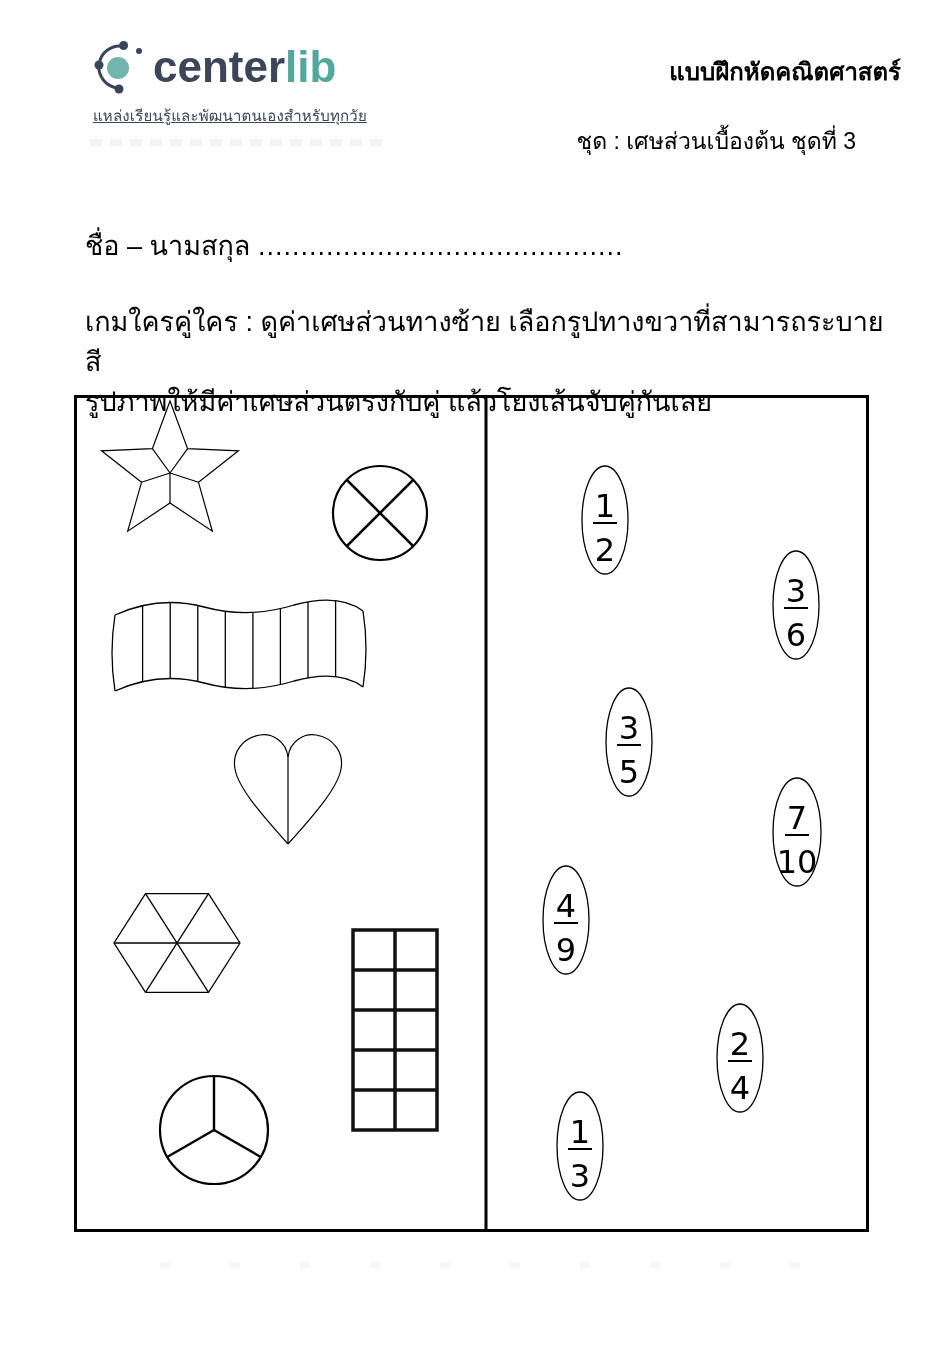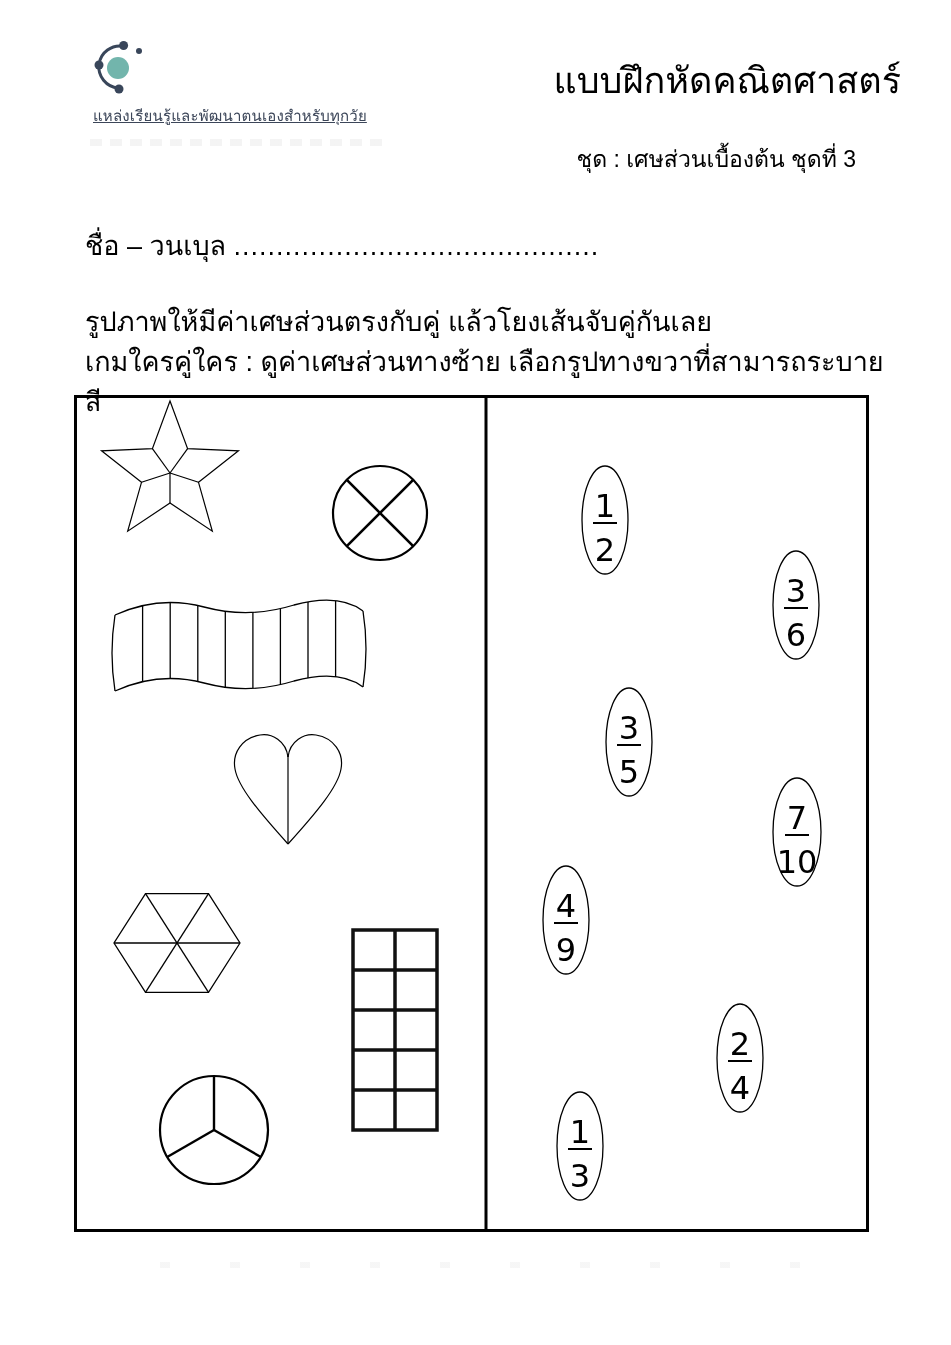--- a/index.html
+++ b/index.html
@@ -12,21 +12,21 @@
   
   .logo{position:absolute;left:93px;top:38px;}
   .logo-row{display:flex;align-items:center;gap:6px;}
   .logo-icon{width:54px;height:58px;flex:0 0 auto;}
   .logo-word{font-size:44px;font-weight:bold;letter-spacing:0px;line-height:1;}
   .lw-dark{color:#3c4659;}
   .lw-teal{color:#55a79e;}
   .logo-tagline{margin-top:8px;font-size:15px;color:#3c4659;letter-spacing:.2px;text-decoration:underline;}
 
   .title-block{position:absolute;right:50px;top:52px;text-align:right;}
-  .doc-title{font-size:36px;font-weight:normal;}
+  .doc-title{font-size:24px;font-weight:bold;}
   .doc-subtitle{font-size:23px;margin-top:32px;padding-right:45px;}
 
   
   .artifact{position:absolute;opacity:.85;}
   .artifact-top{left:90px;top:139px;width:300px;height:7px;
     background:repeating-linear-gradient(90deg,#f2f2f2 0 12px,transparent 12px 20px);}
   .artifact-bottom{left:160px;top:1262px;width:670px;height:6px;
     background:repeating-linear-gradient(90deg,#f5f5f5 0 10px,transparent 10px 70px);}
 
   
@@ -47,39 +47,40 @@
   <div class="logo">
     <div class="logo-row">
       <svg class="logo-icon" viewBox="0 0 52 58">
         <circle cx="24" cy="30" r="11" fill="#72b5ac"></circle>
         <path d="M29.6,8.3 A21,21 0 1 0 24.2,49.9" fill="none" stroke="#39465a" stroke-width="3"></path>
         <circle cx="29.6" cy="7.5" r="4.5" fill="#39465a"></circle>
         <circle cx="5" cy="27" r="4.5" fill="#39465a"></circle>
         <circle cx="25" cy="51" r="4.5" fill="#39465a"></circle>
         <circle cx="45" cy="13" r="3" fill="#39465a"></circle>
       </svg>
+      <div class="logo-word"><span class="lw-dark">center</span><span class="lw-teal">lib</span></div>
     </div>
     <div class="logo-tagline">แหล่งเรียนรู้และพัฒนาตนเองสำหรับทุกวัย</div>
   </div>
 
   <div class="artifact artifact-top"></div>
 
   <div class="title-block">
     <div class="doc-title">แบบฝึกหัดคณิตศาสตร์</div>
     <div class="doc-subtitle">ชุด : เศษส่วนเบื้องต้น  ชุดที่ 3</div>
   </div>
 
   <div class="name-line">
-    <span>ชื่อ – วนเบุล</span>
+    <span>ชื่อ – นามสกุล</span>
     <span class="dots">...........................................</span>
   </div>
 
   <div class="instructions">
+    <div>เกมใครคู่ใคร  : ดูค่าเศษส่วนทางซ้าย เลือกรูปทางขวาที่สามารถระบายสี</div>
     <div>รูปภาพให้มีค่าเศษส่วนตรงกับคู่ แล้วโยงเส้นจับคู่กันเลย</div>
-    <div>เกมใครคู่ใคร  : ดูค่าเศษส่วนทางซ้าย เลือกรูปทางขวาที่สามารถระบายสี</div>
   </div>
 
   <svg class="sheet" viewBox="0 0 795 837">
 
     <rect x="1.5" y="1.5" width="792" height="834" class="outline" stroke-width="3"></rect>
     <line x1="412" y1="1.5" x2="412" y2="835.5" stroke="#000" stroke-width="3"></line>
 
     <g>
       <polygon class="outline" stroke-width="1.2" points="96,6 113.6,53.7 164.5,55.8 124.5,87.3 138.3,136.2 96,108 53.7,136.2 67.5,87.3 27.5,55.8 78.4,53.7"></polygon>
       <line x1="96" y1="78" x2="113.6" y2="53.7" stroke="#000" stroke-width="1.2"></line>

